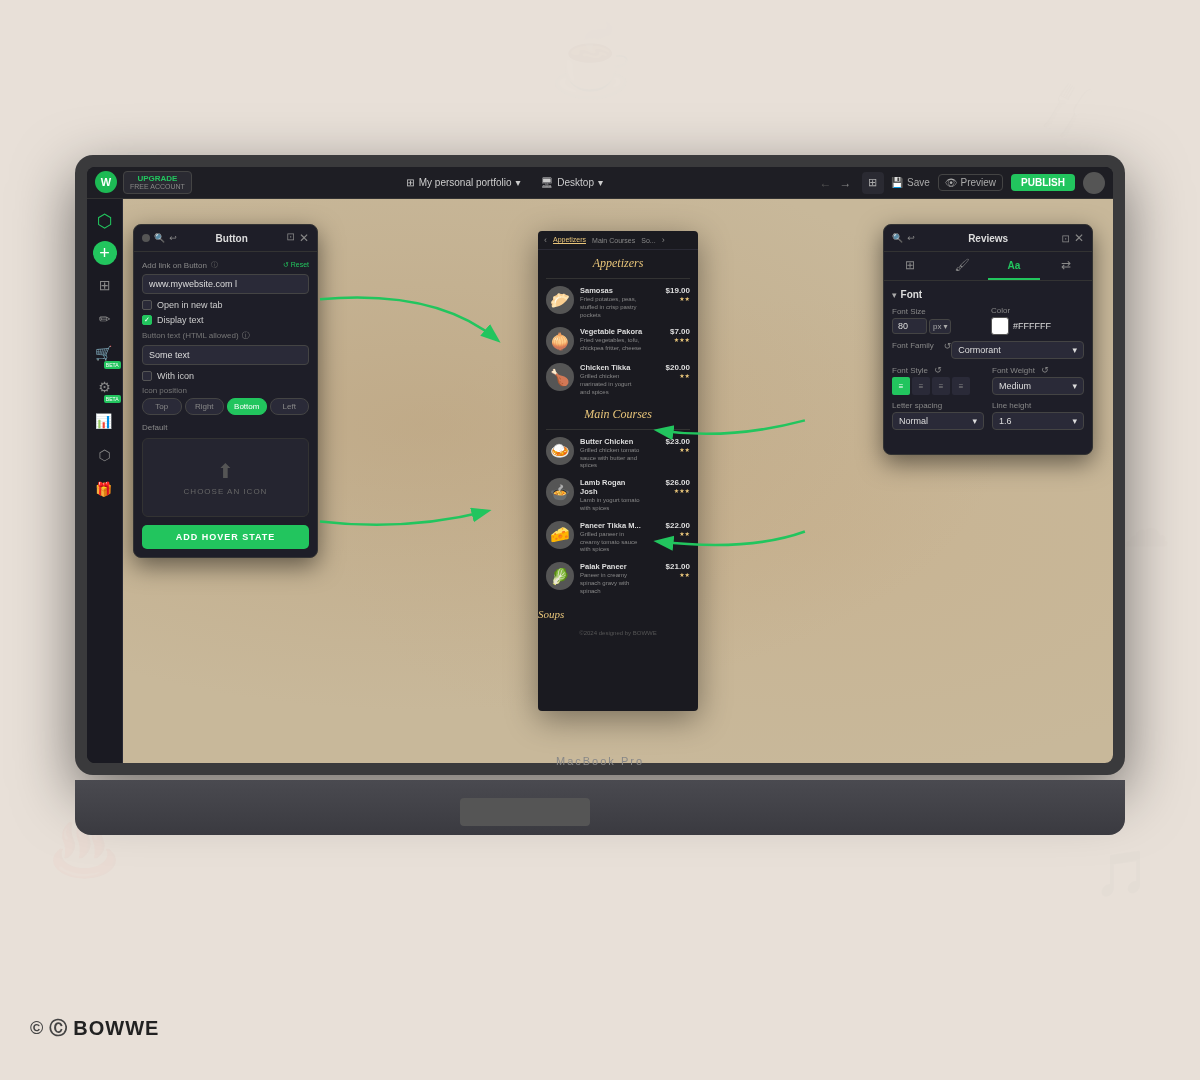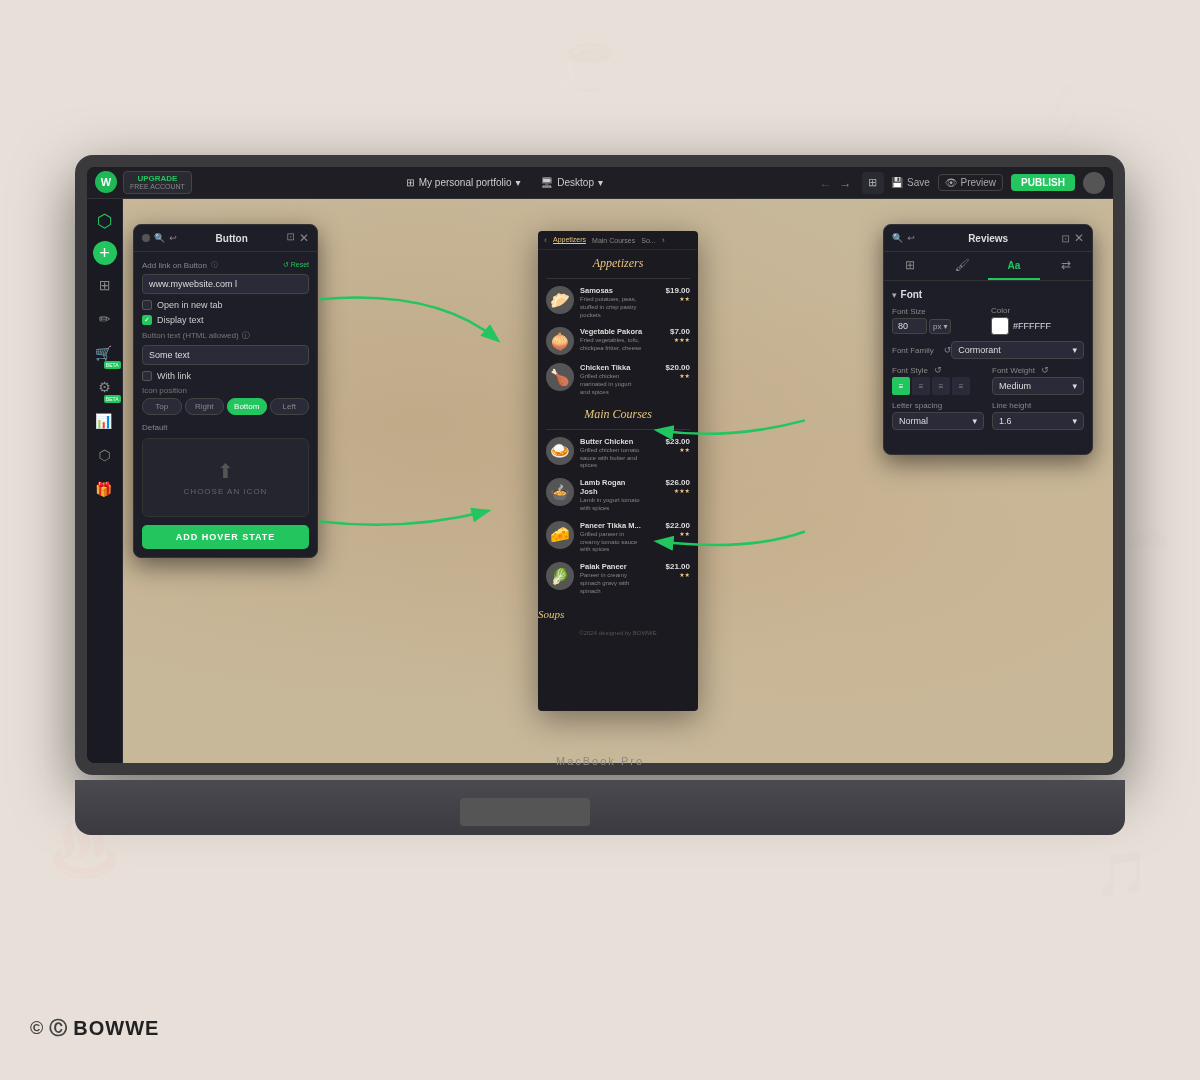--- a/index.html
+++ b/index.html
@@ -777,21 +777,20 @@
       cursor: pointer;
     }
 
     .color-hex {
       color: #ddd;
       font-size: 9px;
     }
 
     .font-family-row {
       display: flex;
-      align-items: center;
       margin-bottom: 6px;
     }
 
     .font-family-label { color: #888; font-size: 8px; flex: 0 0 auto; margin-right: 6px; }
 
     .font-family-dropdown {
       flex: 1;
       background: #2a2a38;
       border: 1px solid #444;
       border-radius: 4px;
@@ -1161,21 +1160,21 @@
             </div>
 
             <div class="panel-sublabel">
               <span>Button text (HTML allowed)</span>
               <span class="info-icon">ⓘ</span>
             </div>
             <input class="panel-text-input" type="text" value="Some text" style="">
 
             <div class="panel-checkbox-row">
               <div class="panel-checkbox"></div>
-              <span>With link</span>
+              <span>With icon</span>
             </div>
 
             <div class="panel-sublabel">
               <span>Icon position</span>
             </div>
 
             <div class="icon-position-row">
               <div class="icon-pos-btn">Top</div>
               <div class="icon-pos-btn">Right</div>
               <div class="icon-pos-btn active">Bottom</div>

